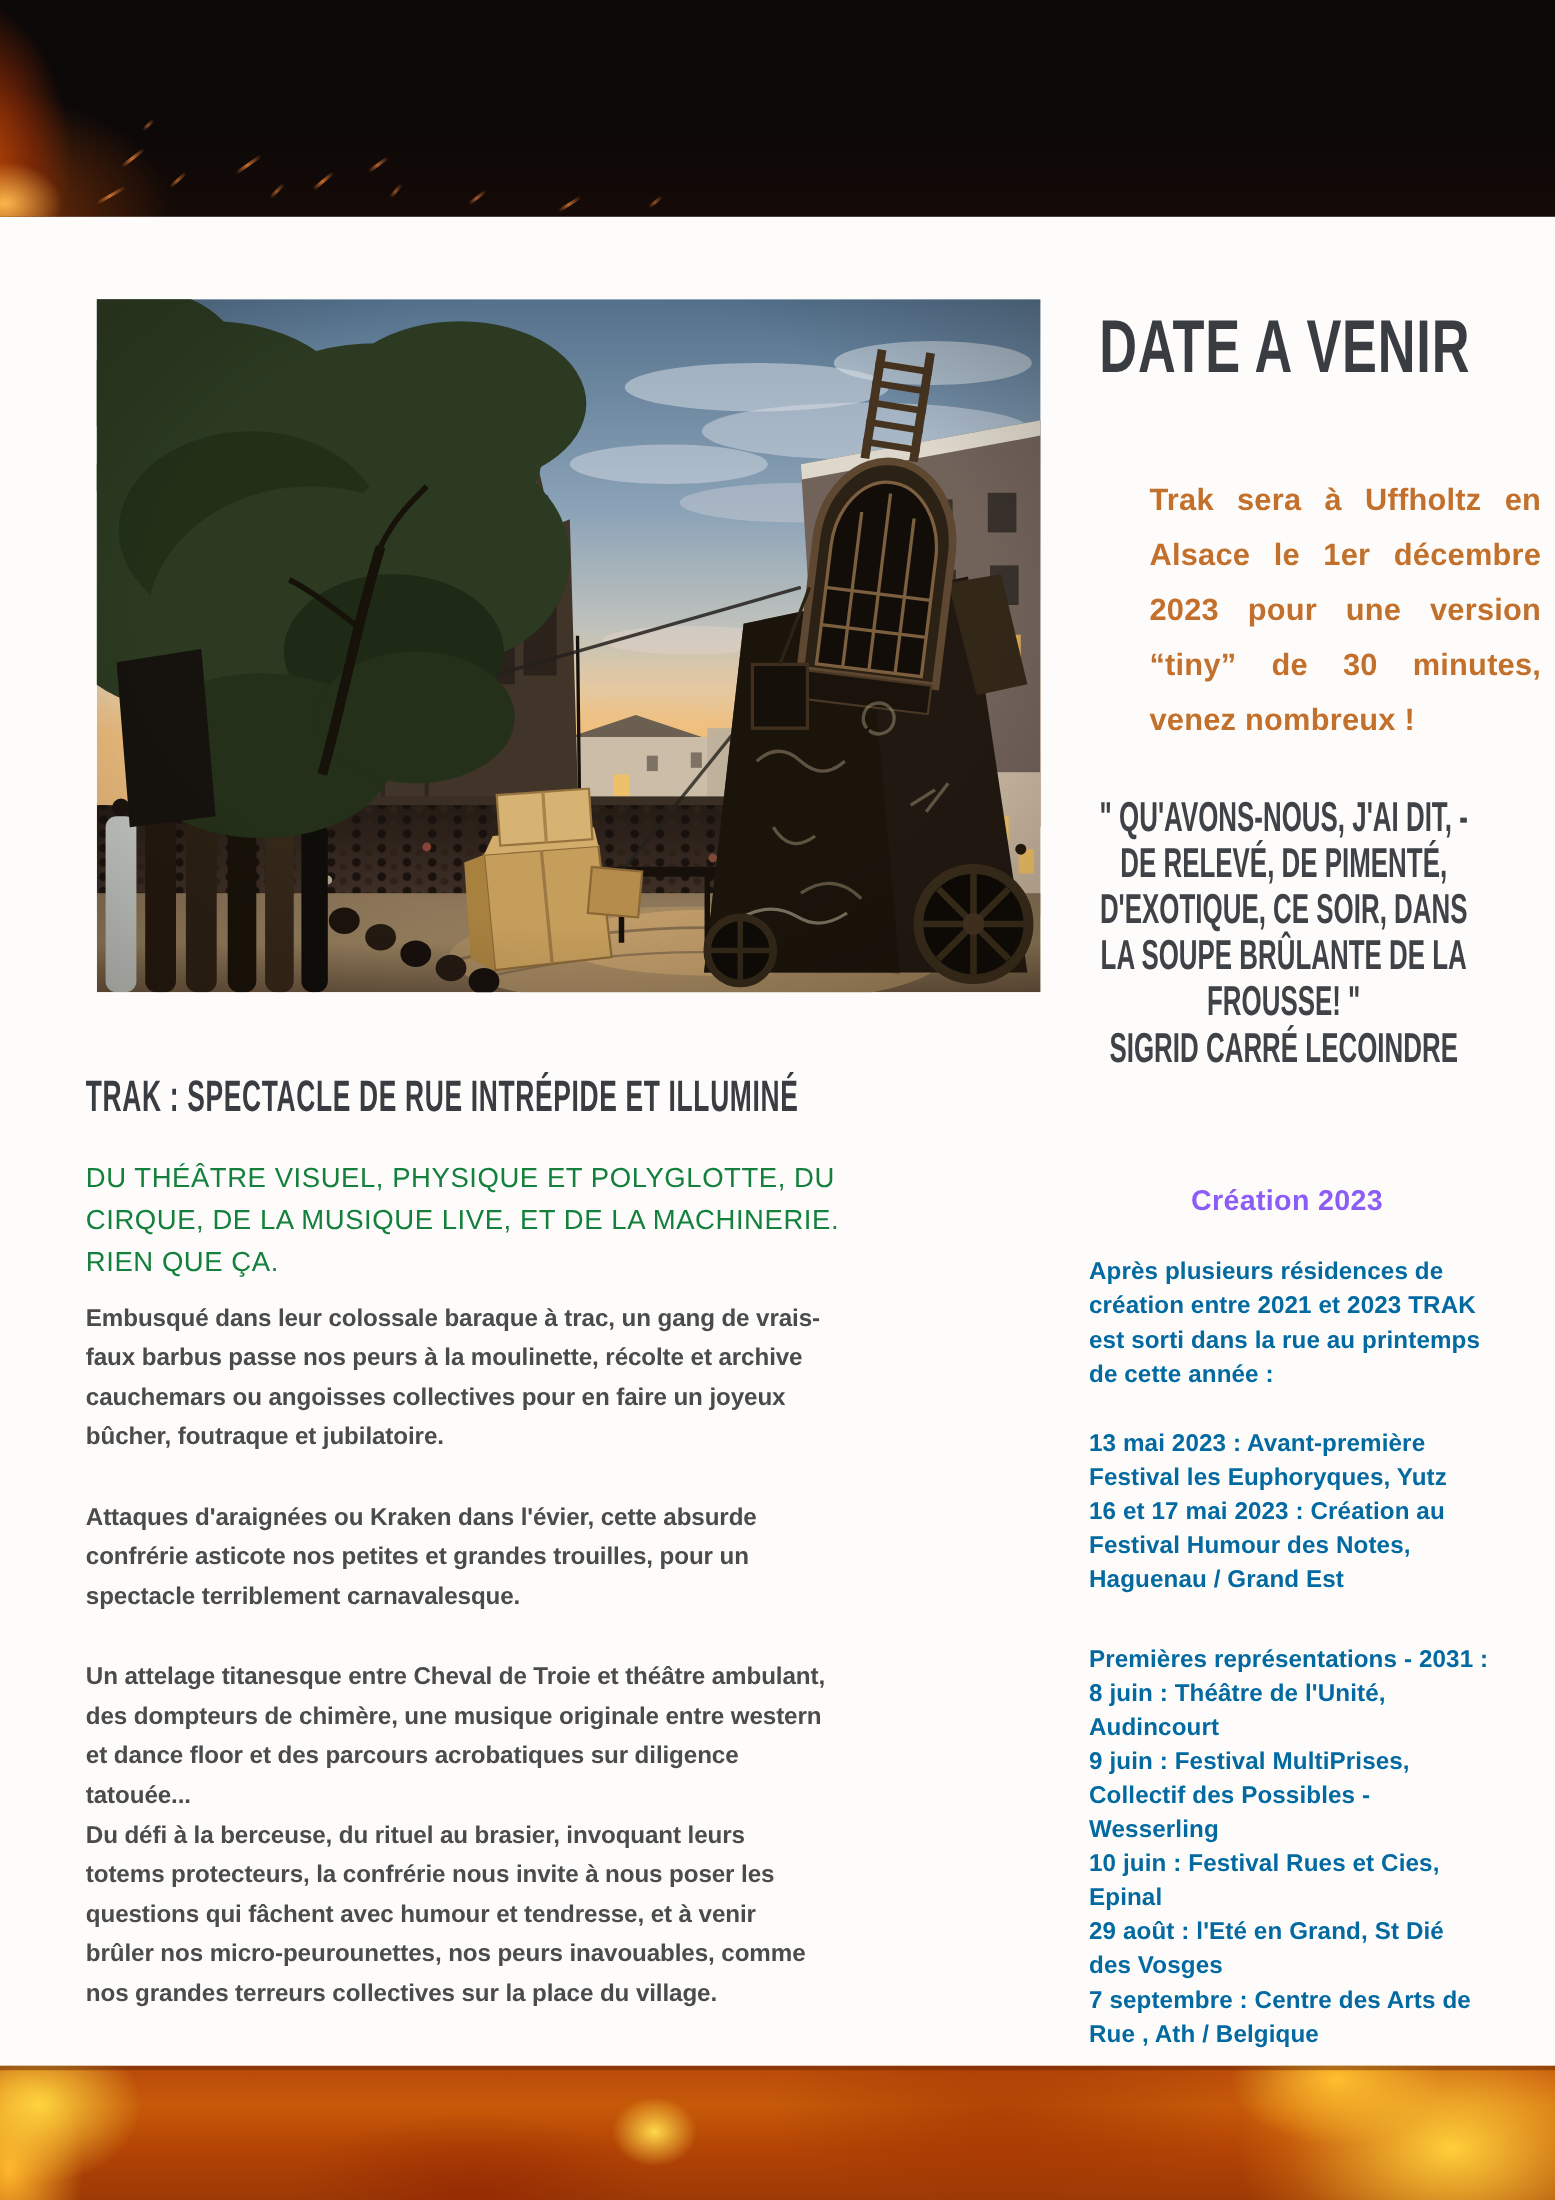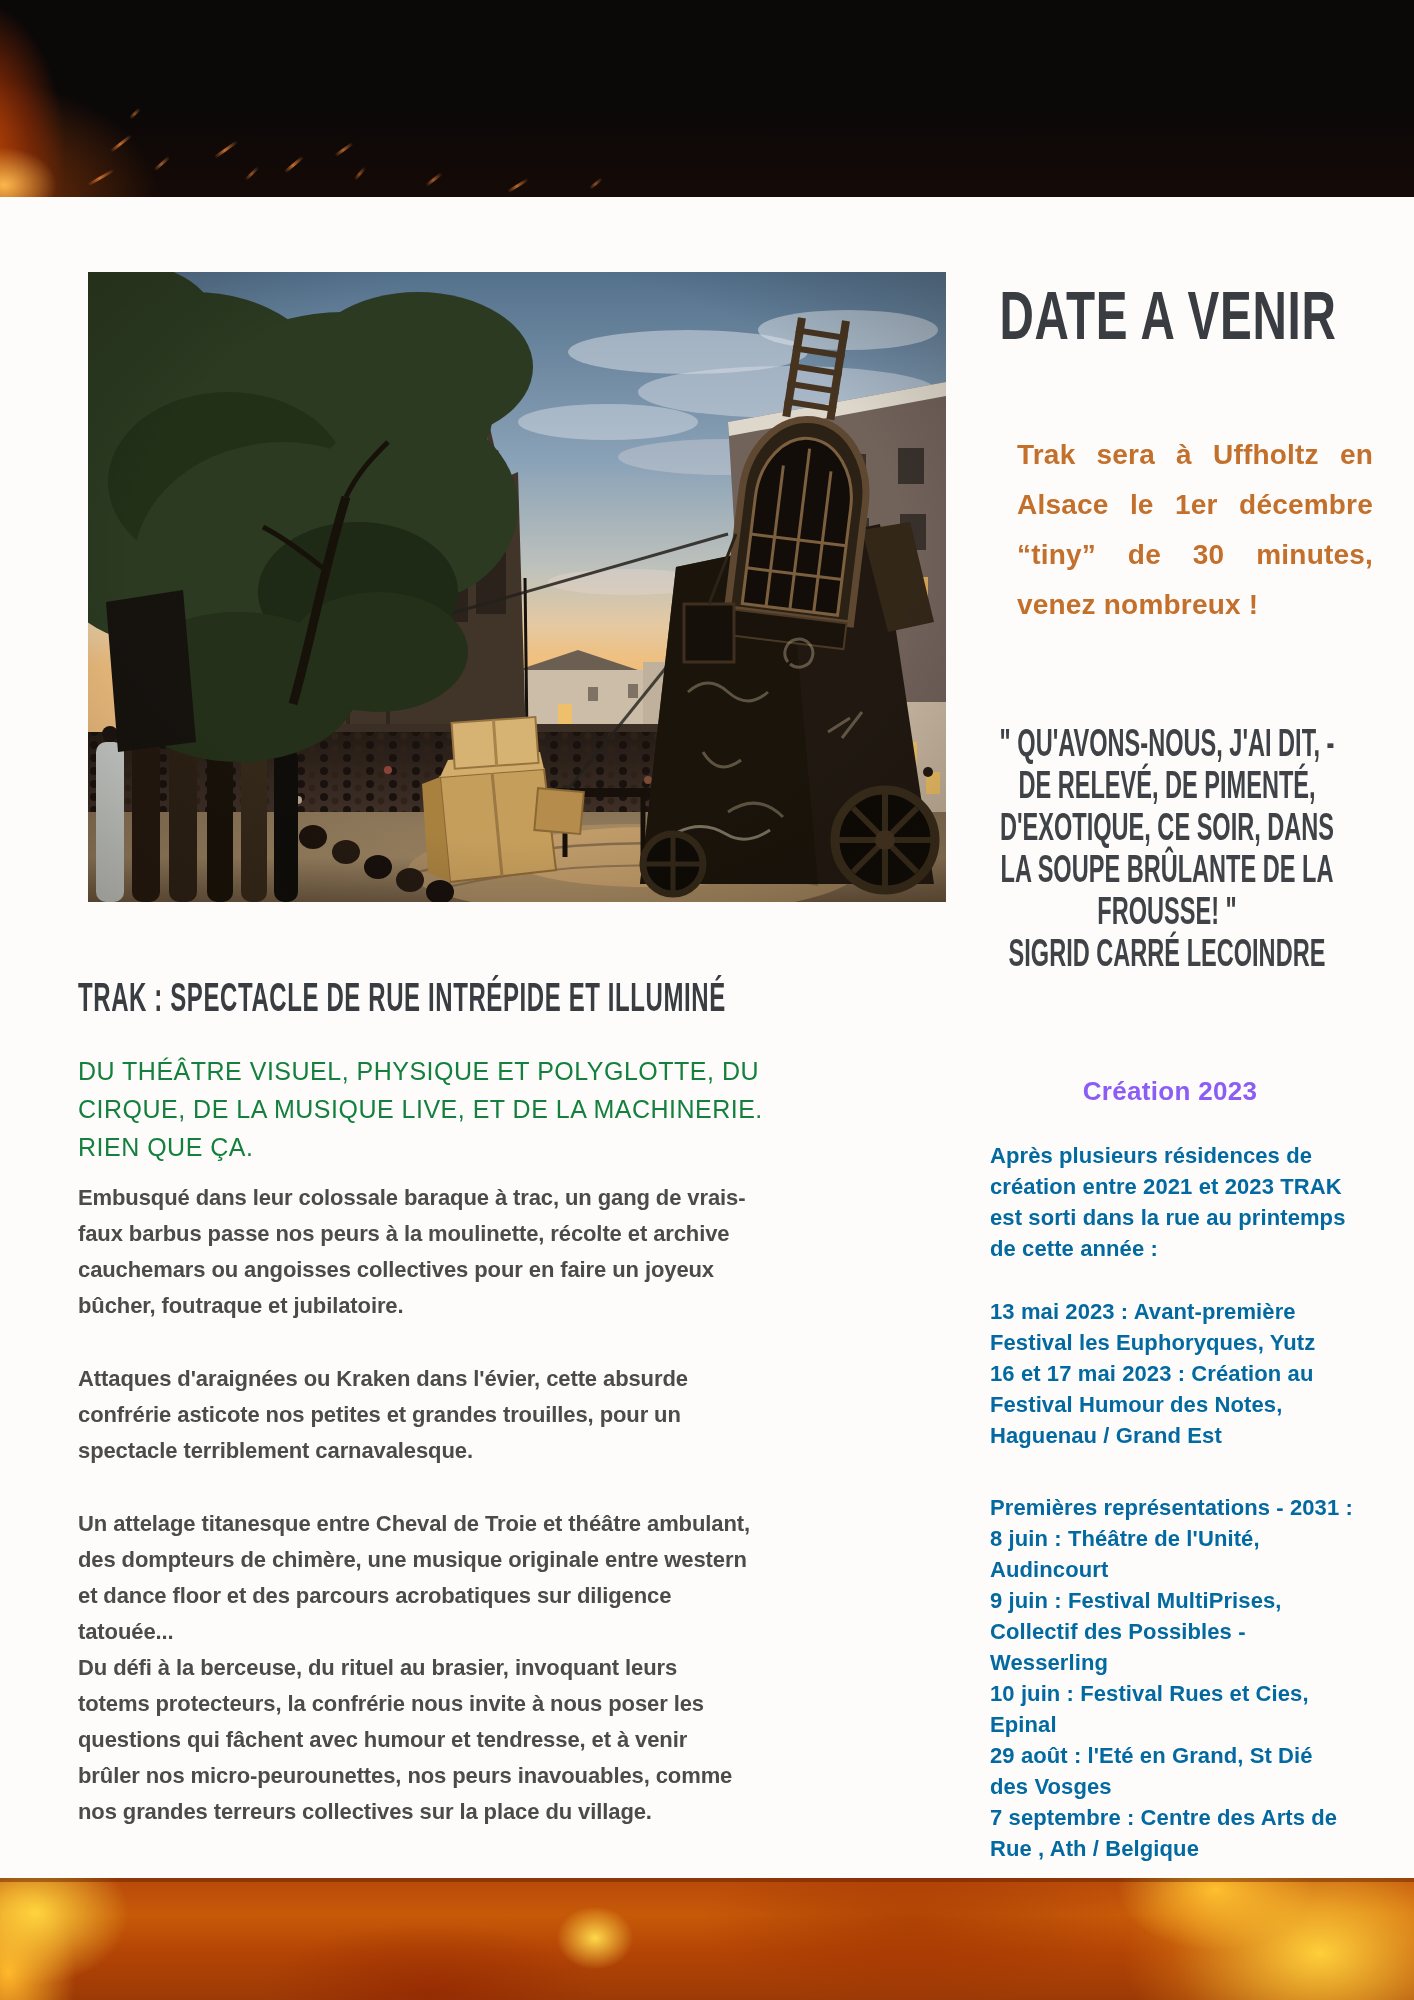--- a/index.html
+++ b/index.html
@@ -32,21 +32,21 @@
     background:rgba(90,30,5,.45);}
 
   
   #photo{position:absolute;left:88px;top:272px;width:858px;height:630px;}
   #photo svg{display:block;width:100%;height:100%;}
 
   
   #date-heading{position:absolute;left:888px;top:276px;width:560px;text-align:center;
     font-size:68px;font-weight:700;color:#393c40;letter-spacing:1px;white-space:nowrap;
     transform:scaleX(.7);transform-origin:center top;}
-  #announcement{position:absolute;left:1017px;top:430px;width:356px;
+  #announcement{position:absolute;left:1045px;top:430px;width:356px;
     font-size:28px;line-height:50px;font-weight:700;color:#c2702c;letter-spacing:.2px;}
   #announcement .jline{text-align:justify;text-align-last:justify;}
   #announcement .jline.last{text-align-last:left;}
   #quote{position:absolute;left:837px;top:722px;width:660px;text-align:center;
     font-size:38px;line-height:42px;font-weight:700;color:#3f4347;
     transform:scaleX(.62);transform-origin:center top;}
   #quote .qline{white-space:nowrap;}
   #creation-heading{position:absolute;left:990px;top:1076px;width:360px;text-align:center;
     font-size:26px;font-weight:700;color:#8b5cf6;letter-spacing:.3px;}
   .rbody{font-size:22px;font-weight:700;line-height:31px;color:#0369a1;letter-spacing:.1px;}
@@ -315,20 +315,21 @@
 
       <rect x="0" y="0" width="858" height="630" fill="url(#vig)"></rect>
     </svg>
   </div>
 
   <div id="date-heading">DATE A VENIR</div>
 
   <div id="announcement">
     <div class="jline">Trak sera à Uffholtz en</div>
     <div class="jline">Alsace le 1er décembre</div>
+    <div class="jline">2023 pour une version</div>
     <div class="jline">“tiny” de 30 minutes,</div>
     <div class="jline last">venez nombreux !</div>
   </div>
 
   <div id="quote">
     <div class="qline">" QU'AVONS-NOUS, J'AI DIT, -</div>
     <div class="qline">DE RELEVÉ, DE PIMENTÉ,</div>
     <div class="qline">D'EXOTIQUE, CE SOIR, DANS</div>
     <div class="qline">LA SOUPE BRÛLANTE DE LA</div>
     <div class="qline">FROUSSE! "</div>

